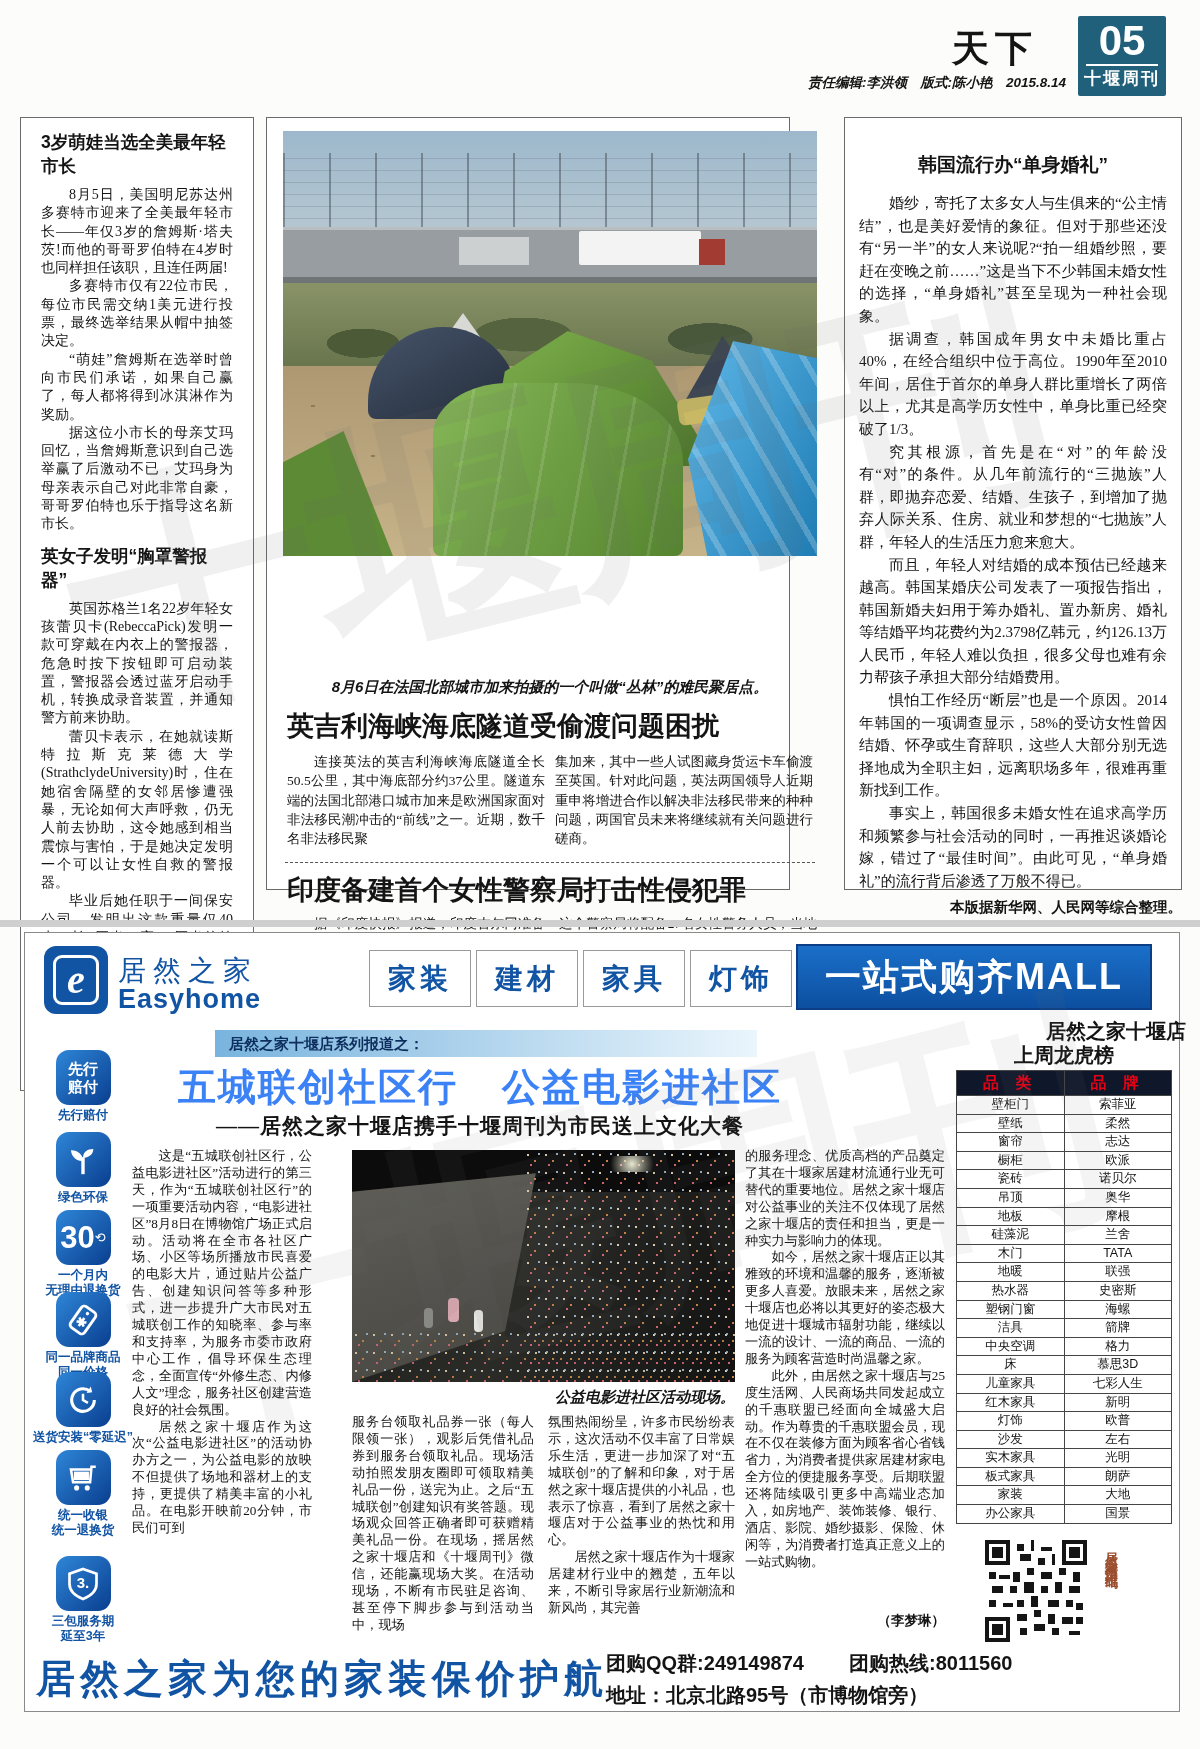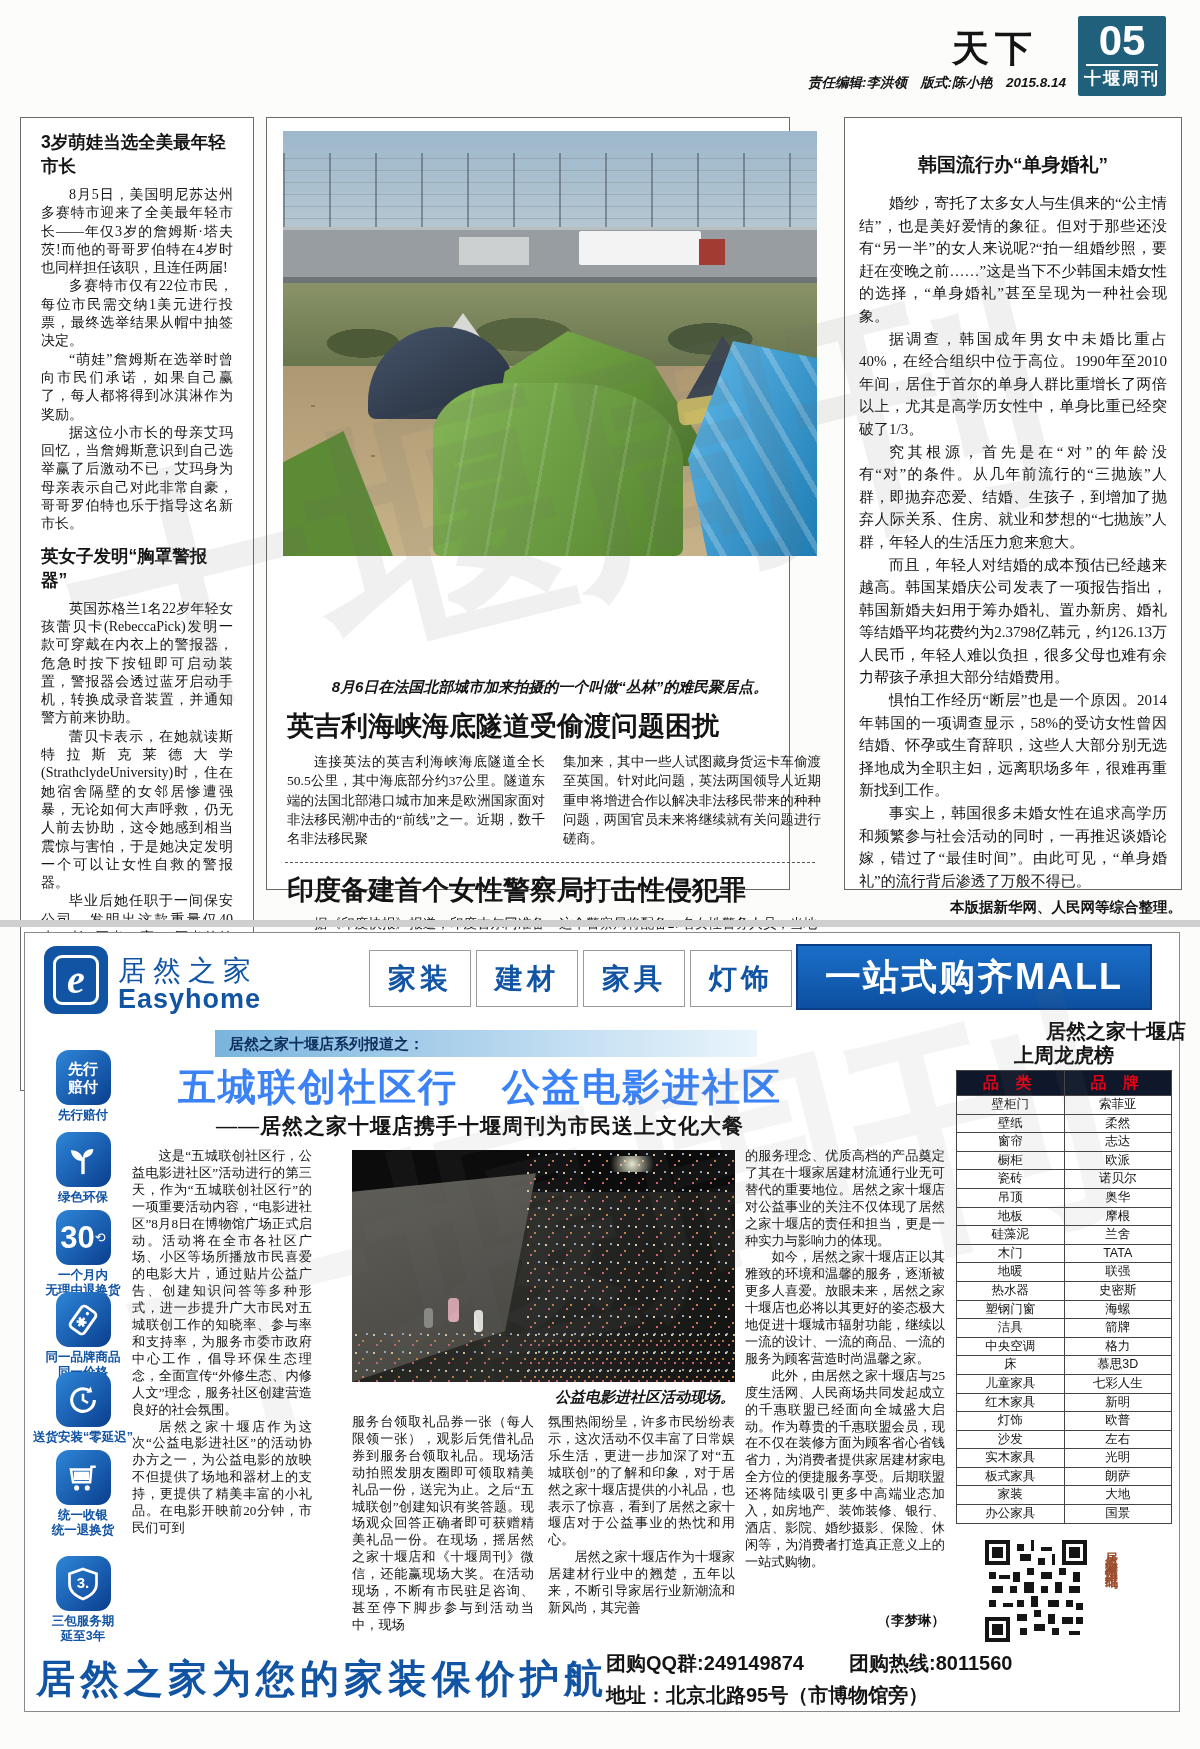--- a/index.html
+++ b/index.html
@@ -122,21 +122,21 @@
       <div style="left:395px;top:266px;width:46px;height:26px;background:#c9b964;border-radius:6px;transform:rotate(-8deg)"></div>
       <div style="left:405px;top:210px;width:129px;height:215px;background:repeating-linear-gradient(60deg,rgba(255,255,255,.22) 0 6px,transparent 6px 28px),linear-gradient(115deg,#5fb7e8,#1f7db4);clip-path:polygon(15% 100%,0 55%,35% 0,100% 8%,100% 100%)"></div>
       <div style="left:0;top:300px;width:110px;height:125px;background:#5d8a35;clip-path:polygon(0 25%,55% 0,100% 100%,0 100%)"></div>
     </div>
     <div class="abs cap" style="left:16px;top:560px;width:534px;text-align:center">8月6日在法国北部城市加来拍摄的一个叫做“丛林”的难民聚居点。</div>
 
     <div class="abs mtitle" style="left:20px;top:592px;width:530px">英吉利海峡海底隧道受偷渡问题困扰</div>
     <div class="abs mcol" style="left:20px;top:634px;width:258px;height:100px">
       <p>连接英法的英吉利海峡海底隧道全长50.5公里，其中海底部分约37公里。隧道东端的法国北部港口城市加来是欧洲国家面对非法移民潮冲击的“前线”之一。近期，数千名非法移民聚</p>
     </div>
-    <div class="abs mcol" style="left:296px;top:634px;width:258px;height:100px">
+    <div class="abs mcol" style="left:288px;top:634px;width:258px;height:100px">
       <p style="text-indent:0">集加来，其中一些人试图藏身货运卡车偷渡至英国。针对此问题，英法两国领导人近期重申将增进合作以解决非法移民带来的种种问题，两国官员未来将继续就有关问题进行磋商。</p>
     </div>
 
     <div class="abs dash" style="left:18px;top:744px;width:530px"></div>
 
     <div class="abs mtitle" style="left:20px;top:756px;width:530px">印度备建首个女性警察局打击性侵犯罪</div>
     <div class="abs mcol" style="left:20px;top:796px;width:258px;height:66px">
       <p>据《印度快报》报道，印度古尔冈准备迎来首个完全由女警官组成的警察局，哈里亚纳邦首席部长马诺哈尔·拉尔·哈塔尔计划在每个地区至少设置一处这样的警察局，目前仅有索尼伯德地区拥有2个女性警局。古尔冈的女性警局将在8月28日投入使用。</p>
     </div>
     <div class="abs mcol" style="left:292px;top:796px;width:258px;height:66px">

